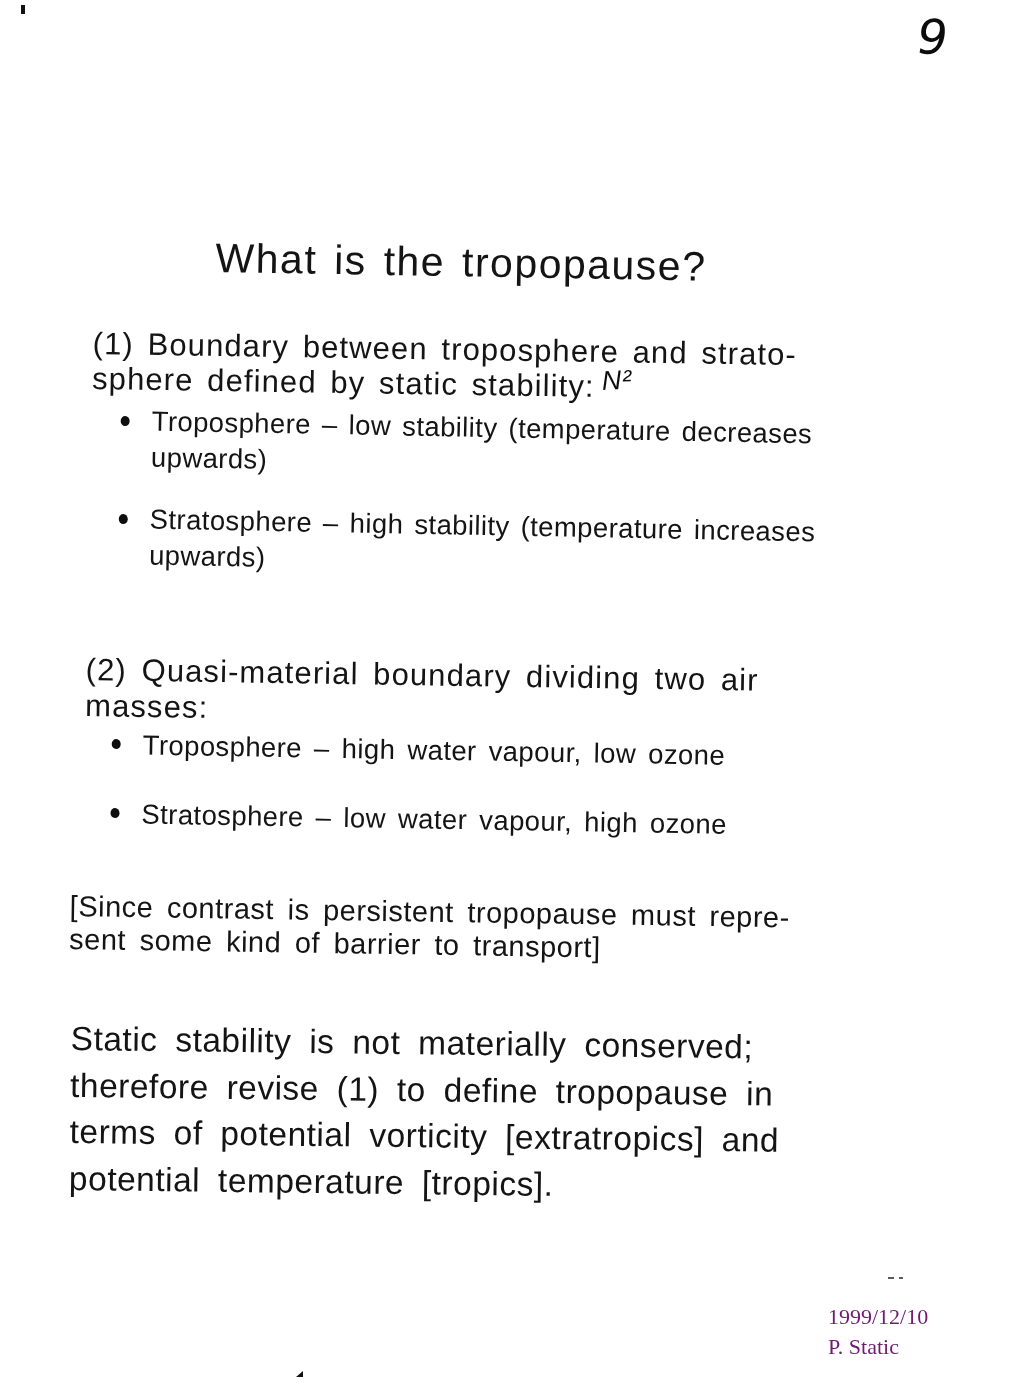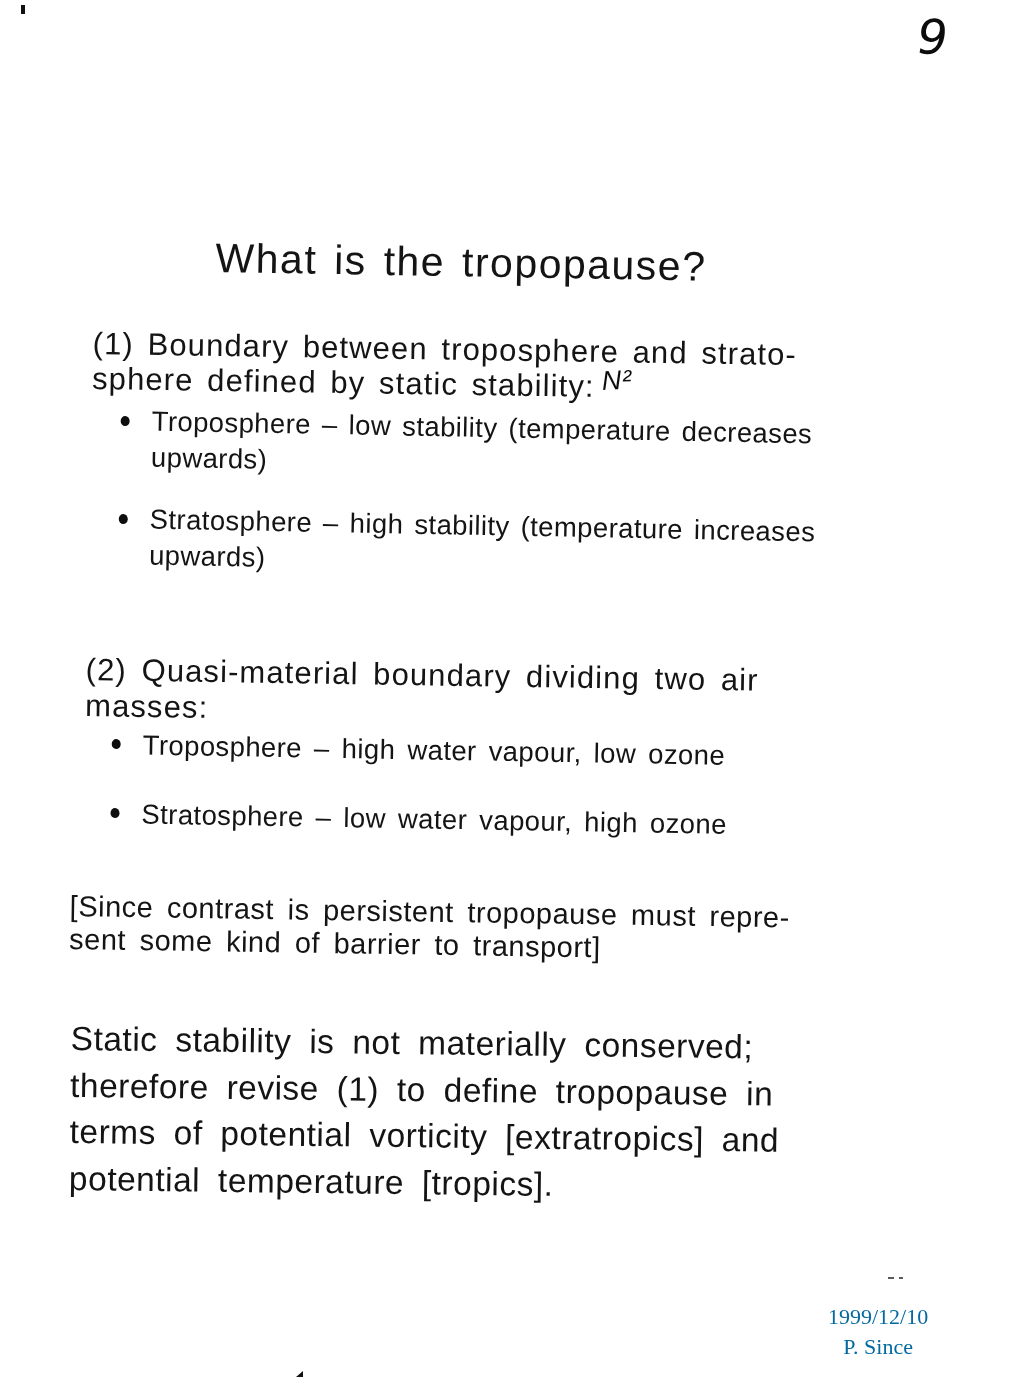--- a/index.html
+++ b/index.html
@@ -93,23 +93,22 @@
   .closing{
     left:71px;top:982px;
     font-size:33.5px;line-height:46.5px;
     letter-spacing:0.5px;word-spacing:8px;
     transform:rotate(0.7deg);
   }
 
   .footer{
     left:828px;top:1302px;
     font-family:"Liberation Serif", serif;
-    font-size:22px;line-height:30px;color:#0369a1;
+    font-size:22px;line-height:30px;color:#701a75;
     white-space:nowrap;
-    text-align:center;
   }
 
   
   .tick-topleft{left:21px;top:5px;width:4px;height:9px;background:#111;}
   .speck-bottom{
     left:296px;top:1371px;width:7px;height:6px;background:#111;
     clip-path:polygon(100% 0,100% 100%,0 100%);
   }
   .dashes{left:888px;top:1277px;width:26px;height:3px;}
   .dashes span{
@@ -185,18 +184,18 @@
     <span>terms of potential vorticity [extratropics] and</span><br>
     <span>potential temperature [tropics].</span>
   </p>
 
   <div class="abs dashes">
     <span></span><span></span>
   </div>
 
   <div class="abs footer">
     <div>1999/12/10</div>
-    <div>P. Since</div>
+    <div>P. Static</div>
   </div>
 
   <div class="abs speck-bottom"></div>
 
 </div>
 
 </body></html>

